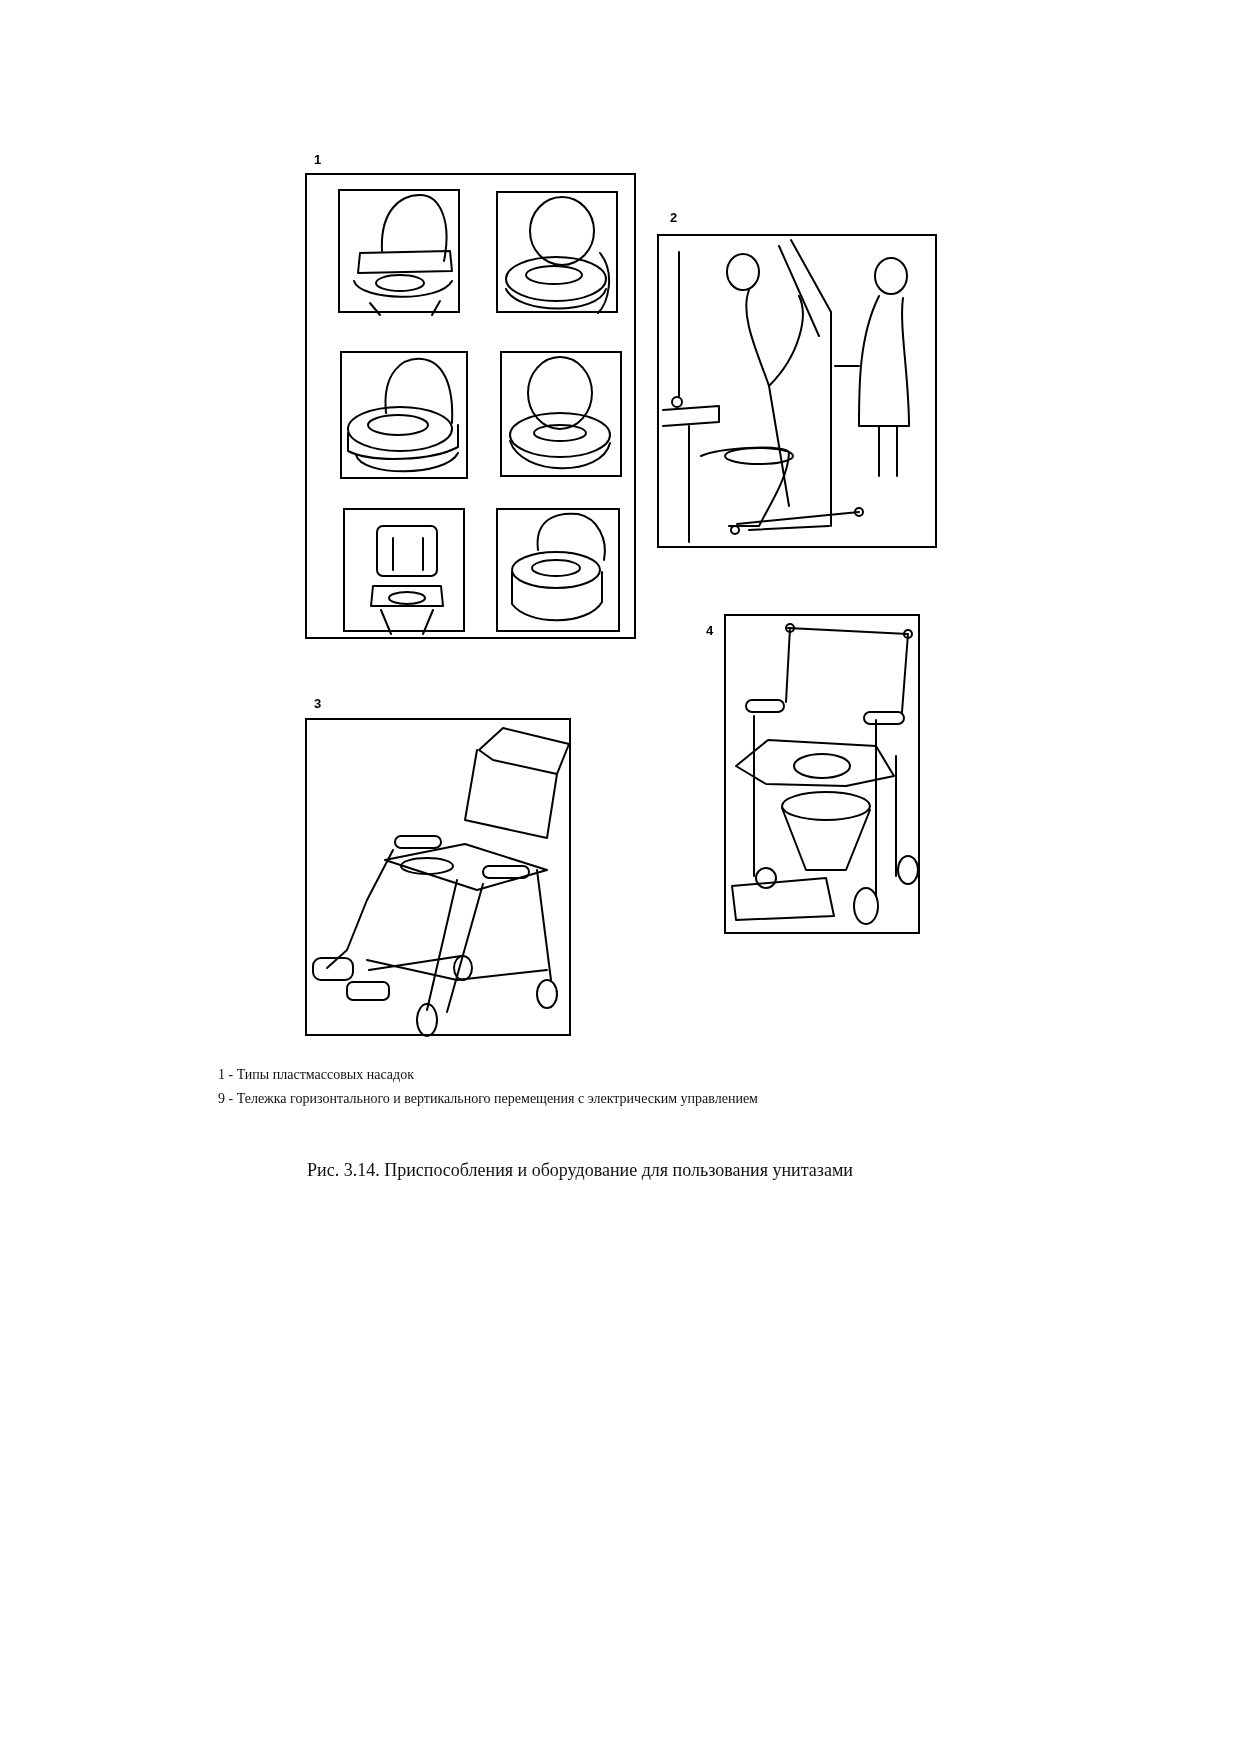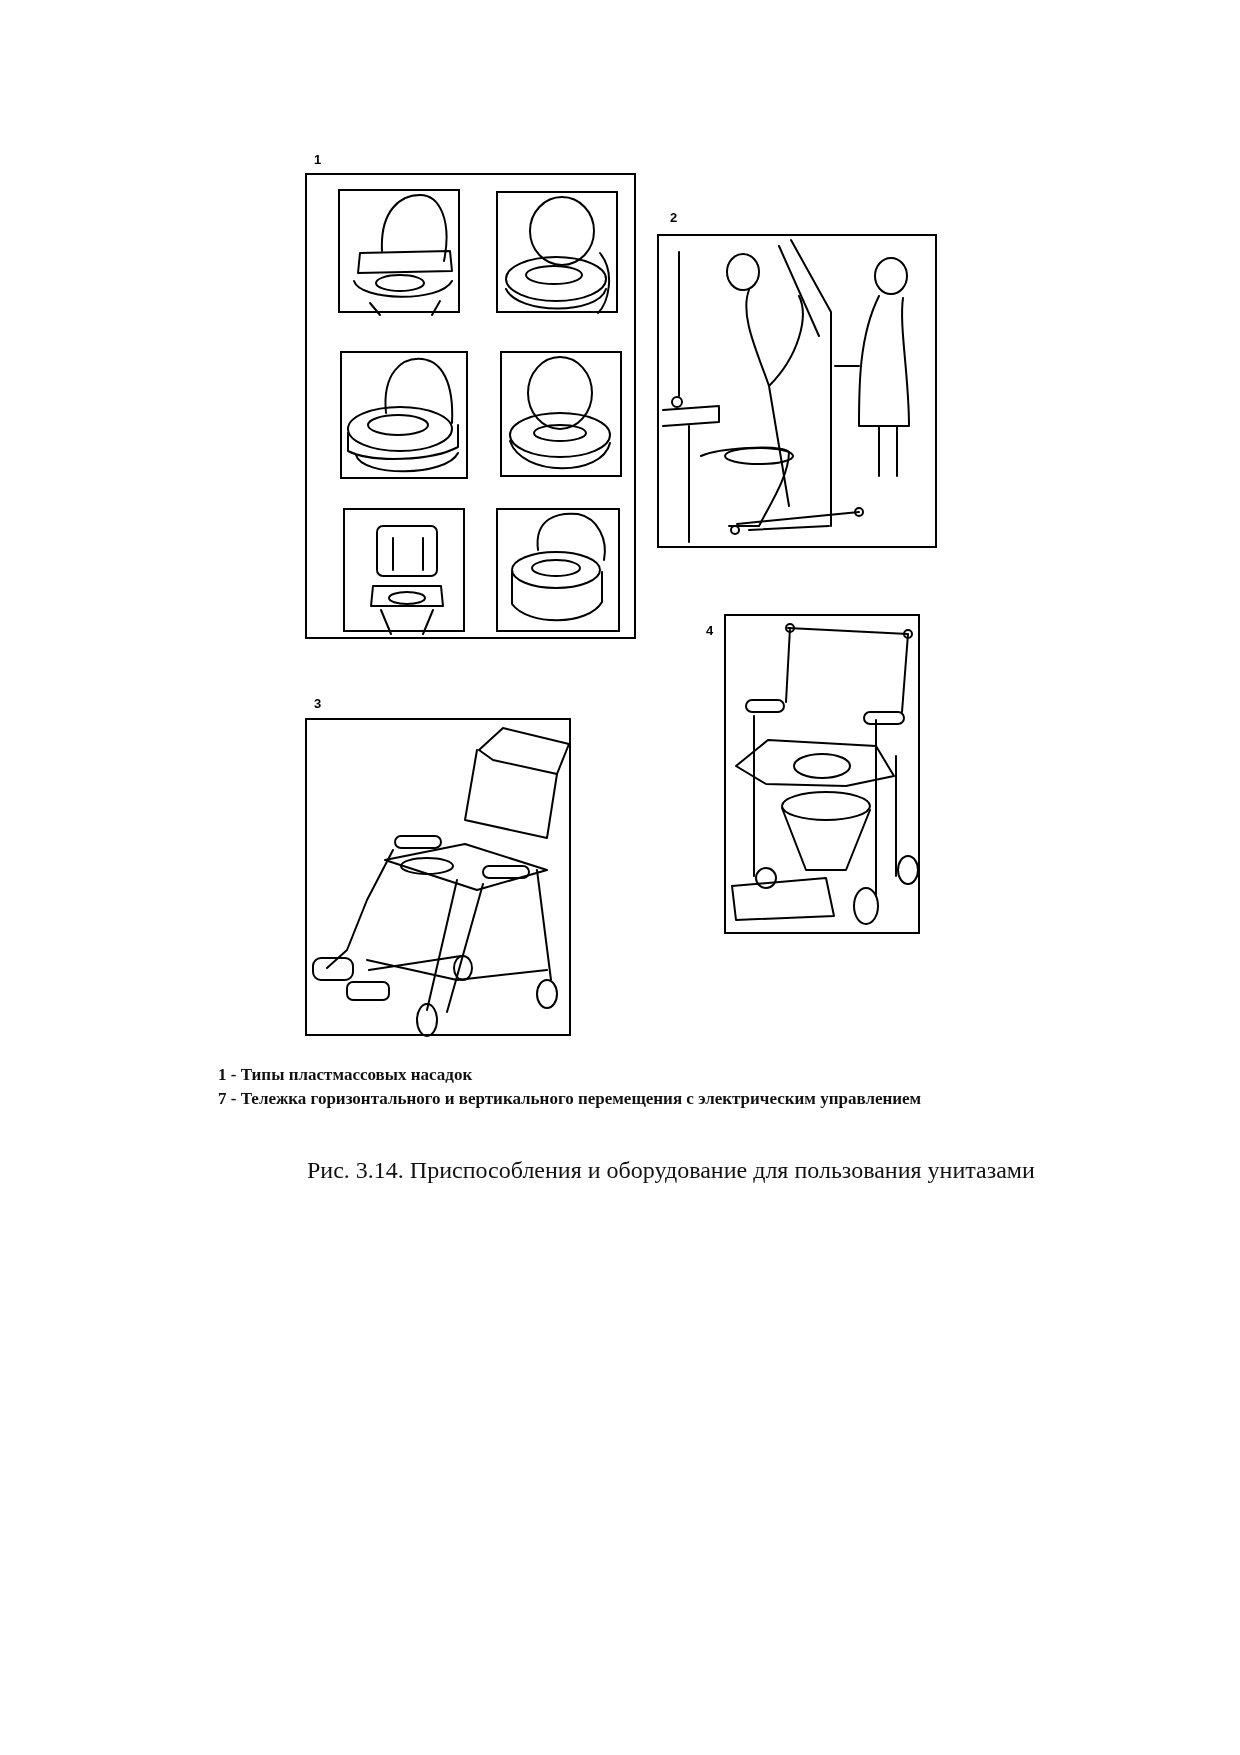--- a/index.html
+++ b/index.html
@@ -2,22 +2,22 @@
 <html><head>
 <meta charset="utf-8">
 <style>
   html,body{margin:0;padding:0;background:#fff;}
   body{width:1240px;height:1755px;position:relative;overflow:hidden;font-family:"Liberation Serif","DejaVu Serif",serif;color:#111;}
   .plabel{position:absolute;font-family:"Liberation Sans","DejaVu Sans",sans-serif;font-weight:bold;font-size:13px;color:#000;}
   .frame{position:absolute;border:2px solid #000;box-sizing:border-box;background:#fff;}
   .sub{position:absolute;border:2px solid #000;box-sizing:border-box;background:#fff;}
   svg{position:absolute;left:0;top:0;overflow:visible;}
   svg *{fill:none;stroke:#000;stroke-width:2;stroke-linecap:round;stroke-linejoin:round;}
-  .legend{position:absolute;left:218px;top:1063px;font-size:17px;line-height:24px;font-weight:bold;}
-  .caption{position:absolute;left:307px;top:1158px;font-size:24px;line-height:24px;}
+  .legend{position:absolute;left:218px;top:1063px;font-size:14px;line-height:24px;}
+  .caption{position:absolute;left:307px;top:1158px;font-size:18px;line-height:24px;}
 </style>
 </head>
 <body>
 
 <div class="plabel" style="left:314px;top:152px;">1</div>
 <div class="frame" style="left:305px;top:173px;width:331px;height:466px;">
 
   <div class="sub" style="left:31px;top:14px;width:122px;height:124px;">
     <svg width="122" height="124">
         <path d="M42 60 C40 20,60 4,80 4 C100 4,112 30,104 70"></path>
@@ -127,15 +127,15 @@
     <path d="M28 100 L28 260 M150 104 L150 280 M170 140 L170 260"></path>
     <path d="M6 270 L100 262 L108 300 L10 304 Z"></path>
     <ellipse cx="140" cy="290" rx="12" ry="18"></ellipse>
     <ellipse cx="182" cy="254" rx="10" ry="14"></ellipse>
     <ellipse cx="40" cy="262" rx="10" ry="10"></ellipse>
   </svg>
 </div>
 
 <div class="legend">
   <div>1 - Типы пластмассовых насадок</div>
-  <div>7 - Тележка горизонтального и вертикального перемещения с электрическим управлением</div>
+  <div>9 - Тележка горизонтального и вертикального перемещения с электрическим управлением</div>
 </div>
 <div class="caption">Рис. 3.14. Приспособления и оборудование для пользования унитазами</div>
 
 </body></html>

